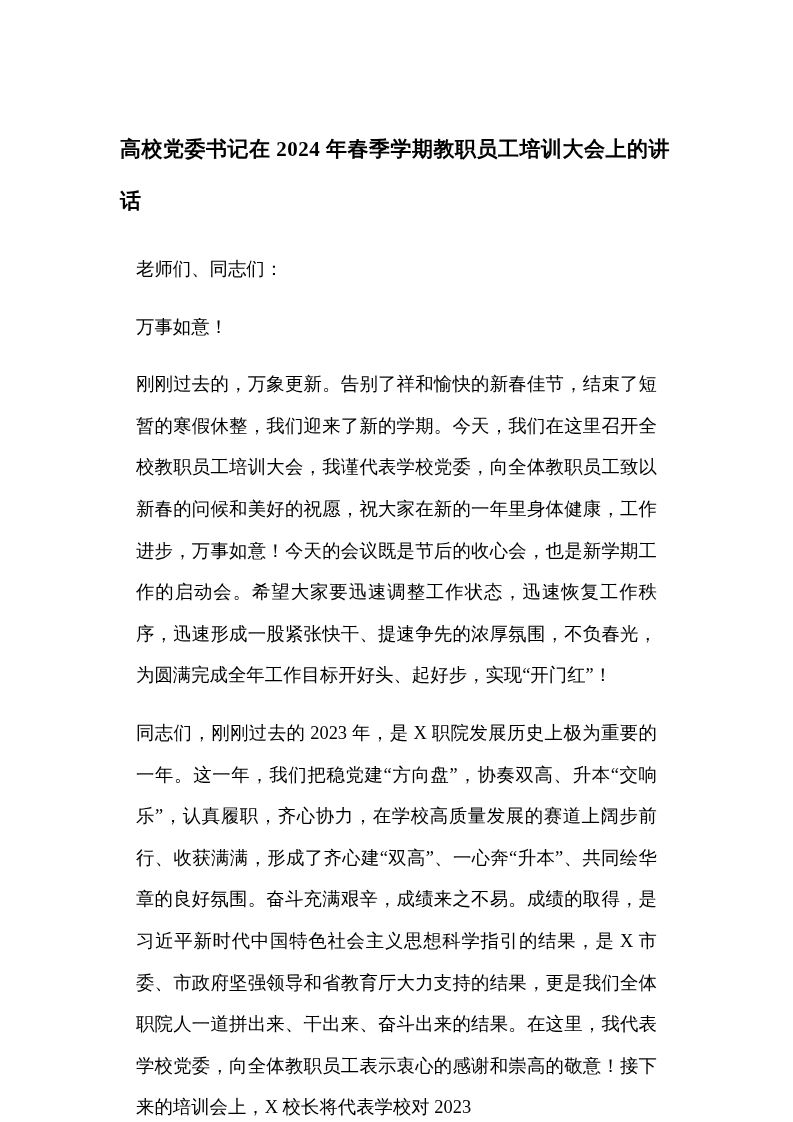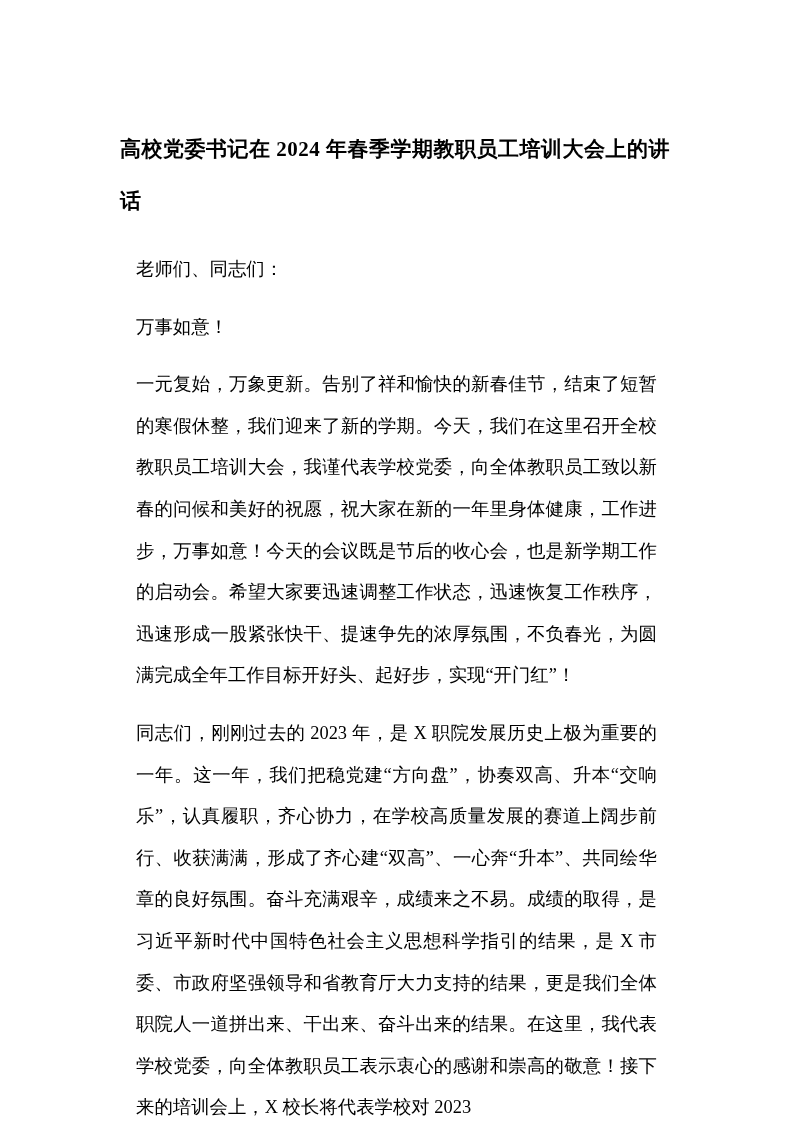--- a/index.html
+++ b/index.html
@@ -42,16 +42,16 @@
   }
 </style>
 </head>
 <body>
 
 <div class="page">
   <h1 class="doc-title">高校党委书记在 2024 年春季学期教职员工培训大会上的讲话</h1>
   <div class="doc-body">
       <p class="para">老师们、同志们：</p>
       <p class="para">万事如意！</p>
-      <p class="para">一元复始，万象更新。告别了祥和愉快的新春佳节，结束了短暂的寒假休整，我们迎来了新的学期。今天，我们在这里召开全校教职员工培训大会，我谨代表学校党委，向全体教职员工致以新春的问候和美好的祝愿，祝大家在新的一年里身体健康，工作进步，万事如意！今天的会议既是节后的收心会，也是新学期工作的启动会。希望大家要迅速调整工作状态，迅速恢复工作秩序，迅速形成一股紧张快干、提速争先的浓厚氛围，不负春光，为圆满完成全年工作目标开好头、起好步，实现“开门红”！</p>
+      <p class="para">刚刚过去的，万象更新。告别了祥和愉快的新春佳节，结束了短暂的寒假休整，我们迎来了新的学期。今天，我们在这里召开全校教职员工培训大会，我谨代表学校党委，向全体教职员工致以新春的问候和美好的祝愿，祝大家在新的一年里身体健康，工作进步，万事如意！今天的会议既是节后的收心会，也是新学期工作的启动会。希望大家要迅速调整工作状态，迅速恢复工作秩序，迅速形成一股紧张快干、提速争先的浓厚氛围，不负春光，为圆满完成全年工作目标开好头、起好步，实现“开门红”！</p>
       <p class="para">同志们，刚刚过去的 2023 年，是 X 职院发展历史上极为重要的一年。这一年，我们把稳党建“方向盘”，协奏双高、升本“交响乐”，认真履职，齐心协力，在学校高质量发展的赛道上阔步前行、收获满满，形成了齐心建“双高”、一心奔“升本”、共同绘华章的良好氛围。奋斗充满艰辛，成绩来之不易。成绩的取得，是习近平新时代中国特色社会主义思想科学指引的结果，是 X 市委、市政府坚强领导和省教育厅大力支持的结果，更是我们全体职院人一道拼出来、干出来、奋斗出来的结果。在这里，我代表学校党委，向全体教职员工表示衷心的感谢和崇高的敬意！接下来的培训会上，X 校长将代表学校对 2023</p>
     </div>
 </div>
 
 </body></html>

